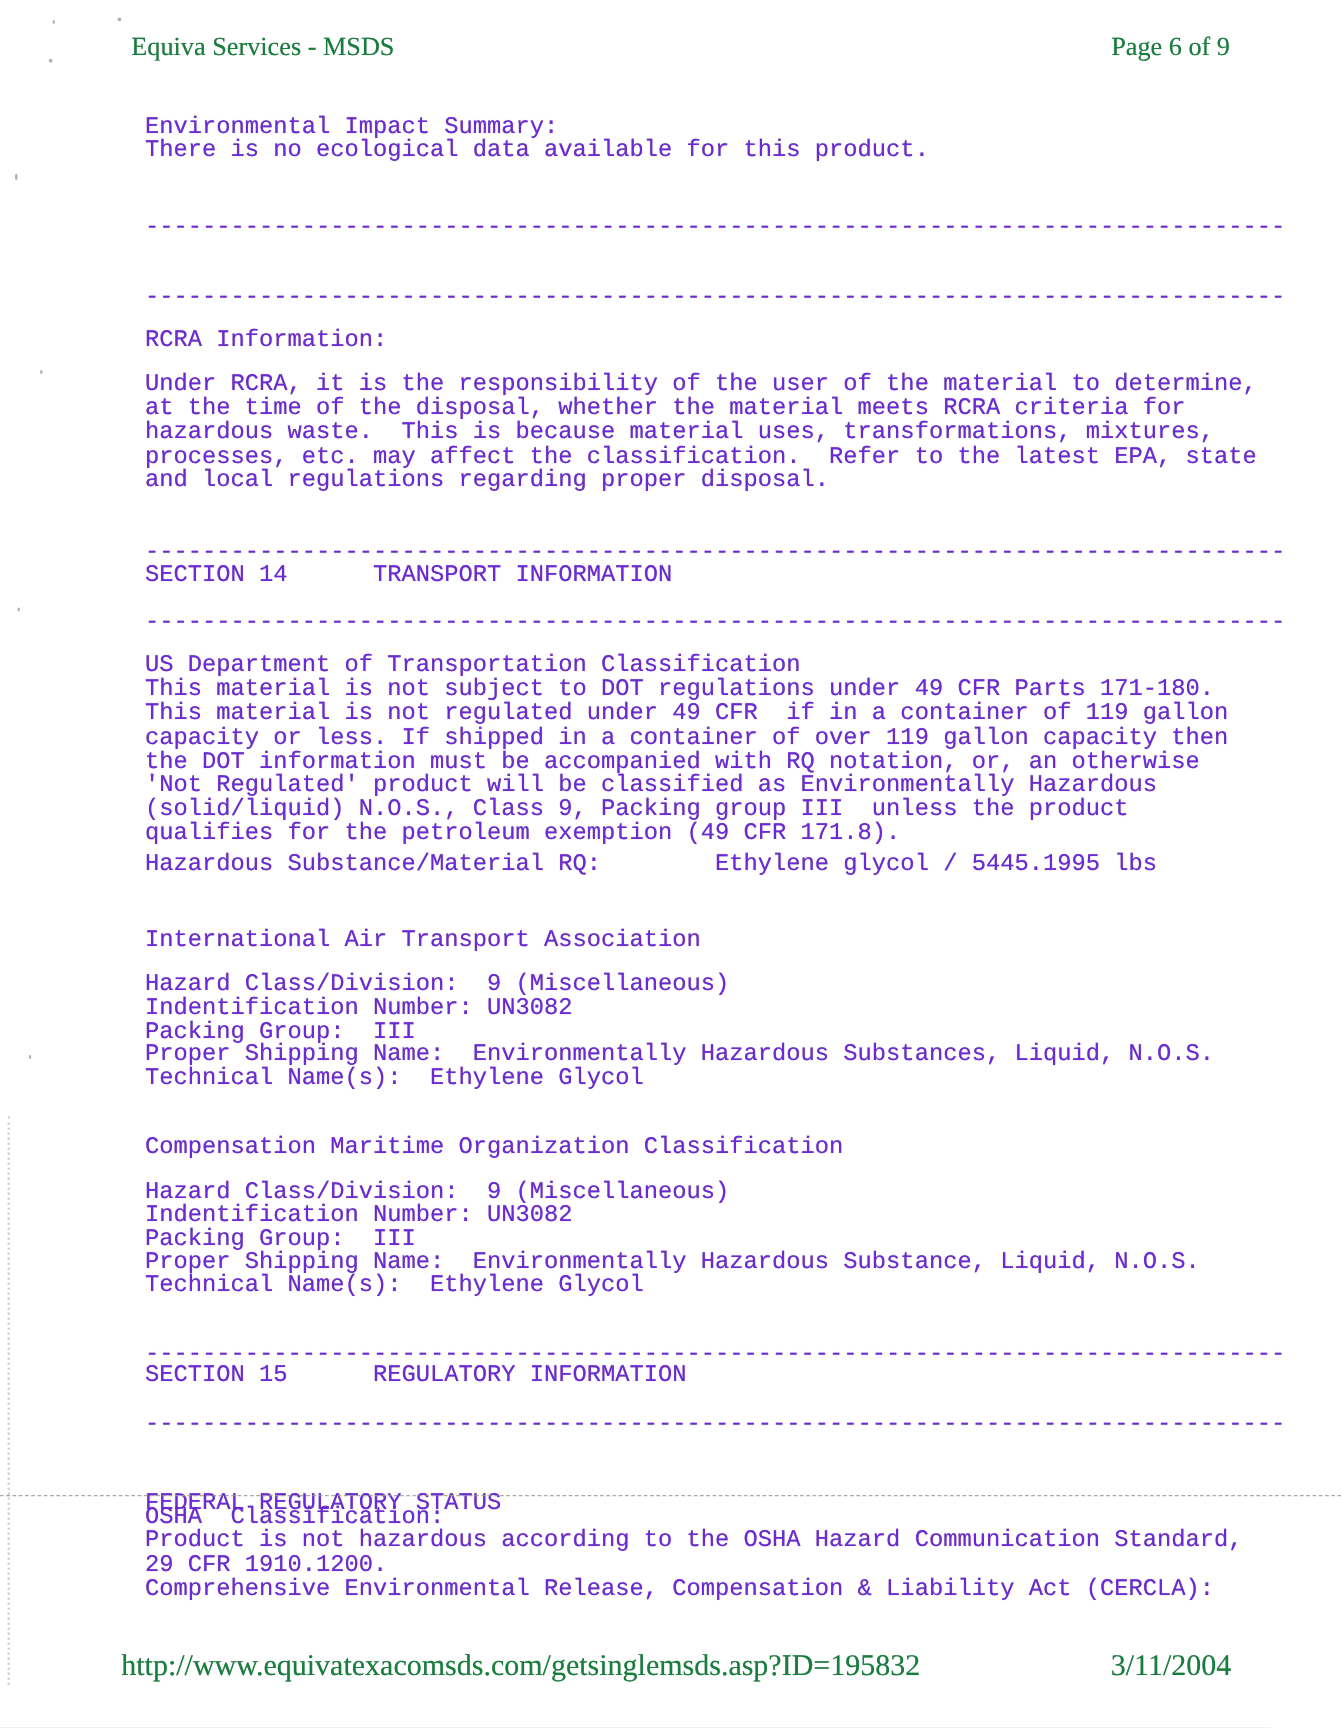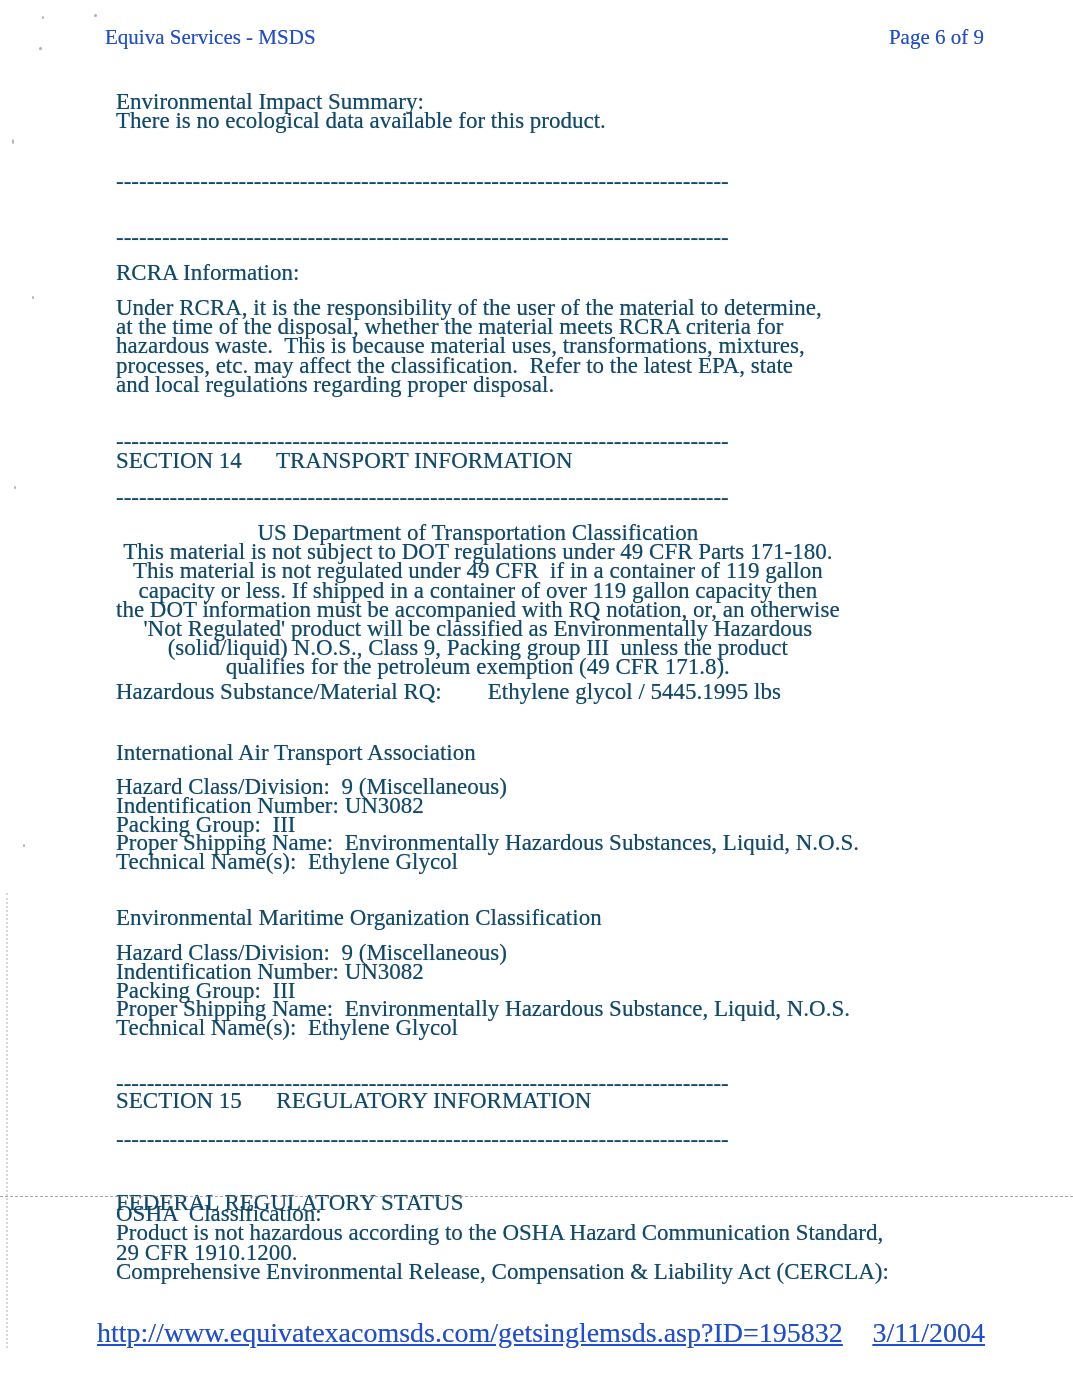--- a/index.html
+++ b/index.html
@@ -7,39 +7,39 @@
     position: relative;
     width: 1073px;
     height: 1382px;
     background: #ffffff;
     overflow: hidden;
     font-family: "Liberation Sans", sans-serif;
   }
   .mono {
     position: absolute;
     left: 116px;
-    font-family: Liberation Serif, serif;
-    font-size: 23px;
+    font-family: Liberation Mono, monospace;
+    font-size: 19px;
     line-height: 19.2px;
     letter-spacing: 0;
     white-space: pre;
-    color: #0c4a6e;
+    color: #6d28d9;
     text-shadow: 0 0 0.7px rgba(30,30,30,0.5);
   }
   .mono.tight { line-height: 18.8px; }
   .mono.osha  { line-height: 19.3px; }
   .serif {
     position: absolute;
     font-family: "Liberation Serif", "DejaVu Serif", serif;
-    color: #1d4ed8;
+    color: #15803d;
     white-space: pre;
     text-shadow: 0 0 0.6px rgba(30,30,30,0.45);
   }
   .hdr { font-size: 21px; line-height: 26px; }
-  .ftr { font-size: 28px; line-height: 24px; text-decoration: underline; }
+  .ftr { font-size: 24px; line-height: 24px; }
   .scan-hline {
     position: absolute;
     left: 0; width: 1073px; height: 0;
     border-top: 1px dashed #9a9a9a;
     opacity: 0.85;
   }
   .scan-vline {
     position: absolute;
     border-left: 2px dotted #b8b8b8;
     opacity: 0.55;
@@ -69,39 +69,39 @@
   <div class="mono" style="top:298px;">Under RCRA, it is the responsibility of the user of the material to determine,
 at the time of the disposal, whether the material meets RCRA criteria for
 hazardous waste.  This is because material uses, transformations, mixtures,
 processes, etc. may affect the classification.  Refer to the latest EPA, state
 and local regulations regarding proper disposal.</div>
 
   <div class="mono" style="top:432px;">--------------------------------------------------------------------------------</div>
   <div class="mono" style="top:451px;">SECTION 14      TRANSPORT INFORMATION</div>
   <div class="mono" style="top:488px;">--------------------------------------------------------------------------------</div>
 
-  <div class="mono" style="top:523px;text-align:center;">US Department of Transportation Classification
+  <div class="mono" style="top:523px;">US Department of Transportation Classification
 This material is not subject to DOT regulations under 49 CFR Parts 171-180.
 This material is not regulated under 49 CFR  if in a container of 119 gallon
 capacity or less. If shipped in a container of over 119 gallon capacity then
 the DOT information must be accompanied with RQ notation, or, an otherwise
 'Not Regulated' product will be classified as Environmentally Hazardous
 (solid/liquid) N.O.S., Class 9, Packing group III  unless the product
 qualifies for the petroleum exemption (49 CFR 171.8).</div>
 
   <div class="mono" style="top:682px;">Hazardous Substance/Material RQ:        Ethylene glycol / 5445.1995 lbs</div>
 
   <div class="mono" style="top:743px;">International Air Transport Association</div>
   <div class="mono tight" style="top:778px;">Hazard Class/Division:  9 (Miscellaneous)
 Indentification Number: UN3082
 Packing Group:  III
 Proper Shipping Name:  Environmentally Hazardous Substances, Liquid, N.O.S.
 Technical Name(s):  Ethylene Glycol</div>
 
-  <div class="mono" style="top:908px;">Environmental Maritime Organization Classification</div>
+  <div class="mono" style="top:908px;">Compensation Maritime Organization Classification</div>
   <div class="mono tight" style="top:944px;">Hazard Class/Division:  9 (Miscellaneous)
 Indentification Number: UN3082
 Packing Group:  III
 Proper Shipping Name:  Environmentally Hazardous Substance, Liquid, N.O.S.
 Technical Name(s):  Ethylene Glycol</div>
 
   <div class="mono" style="top:1074px;">--------------------------------------------------------------------------------</div>
   <div class="mono" style="top:1091px;text-align:center;">SECTION 15      REGULATORY INFORMATION</div>
   <div class="mono" style="top:1130px;">--------------------------------------------------------------------------------</div>
 

